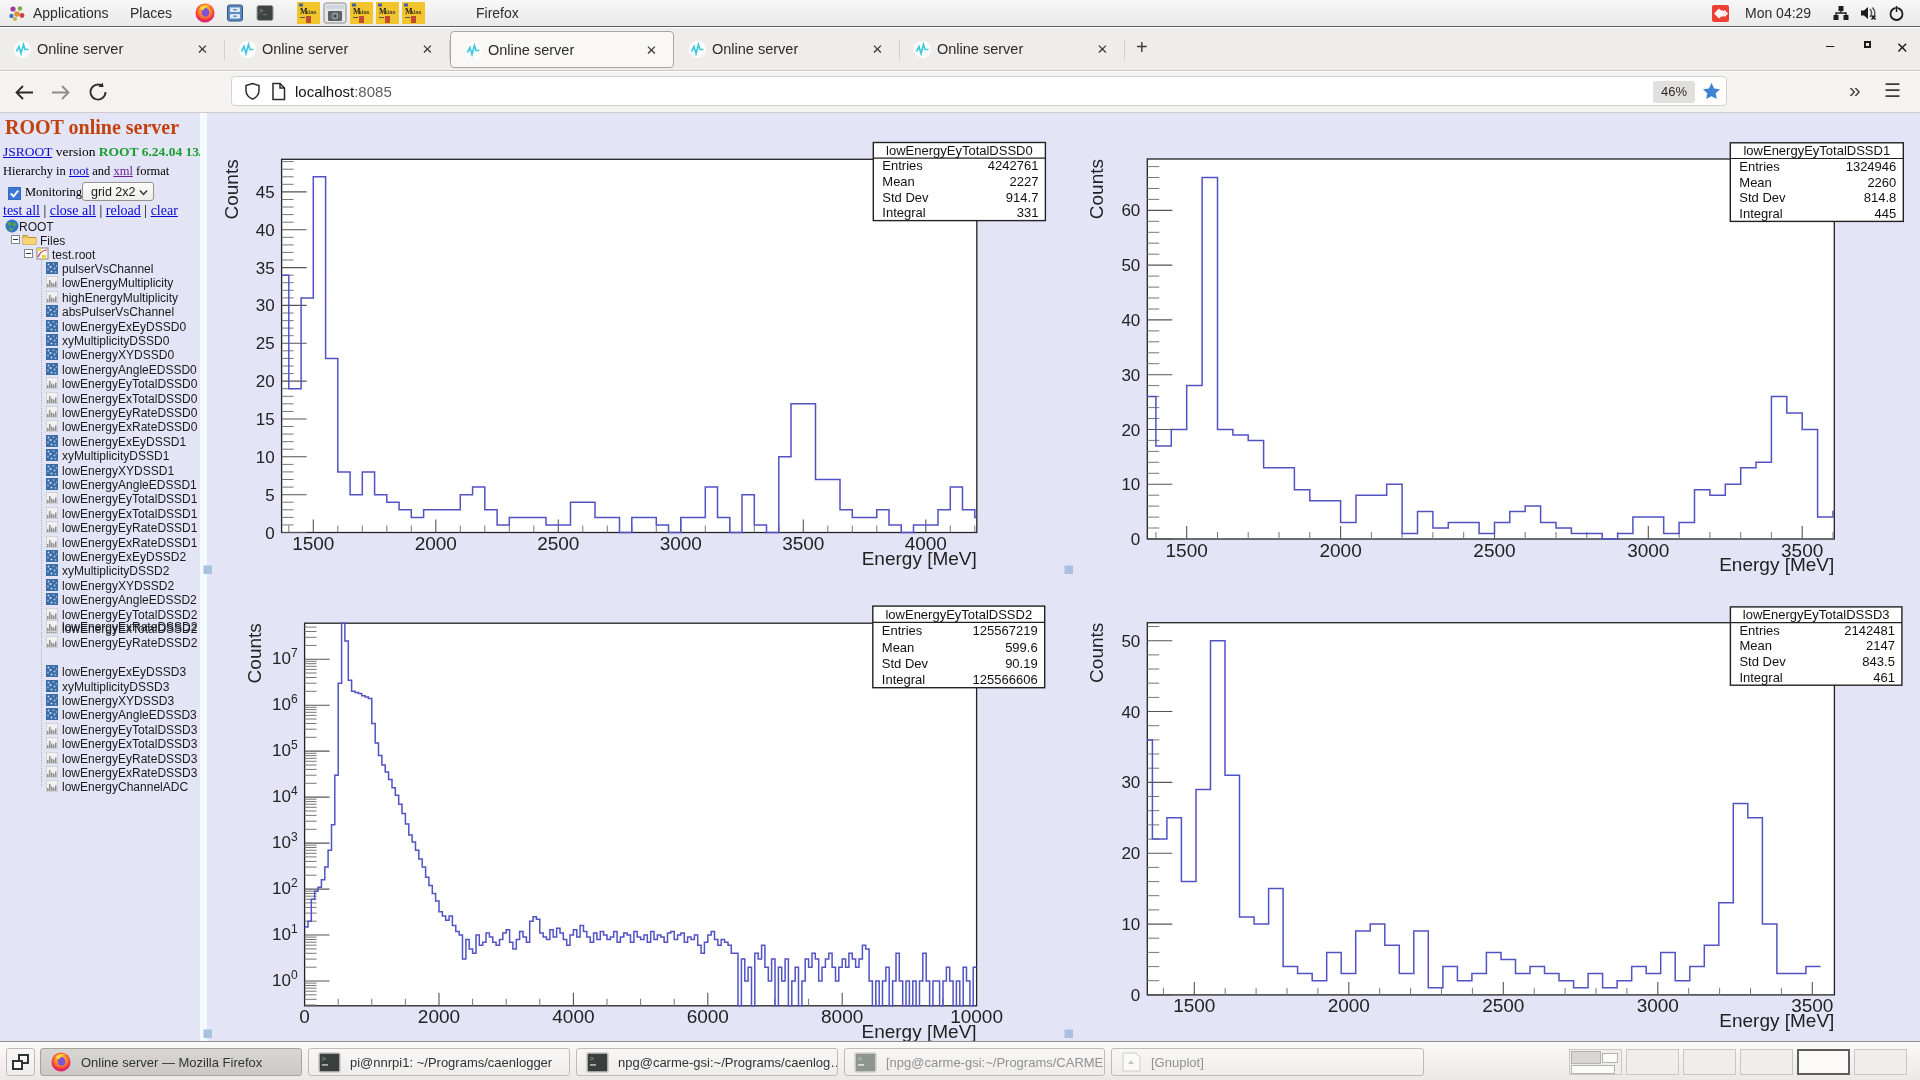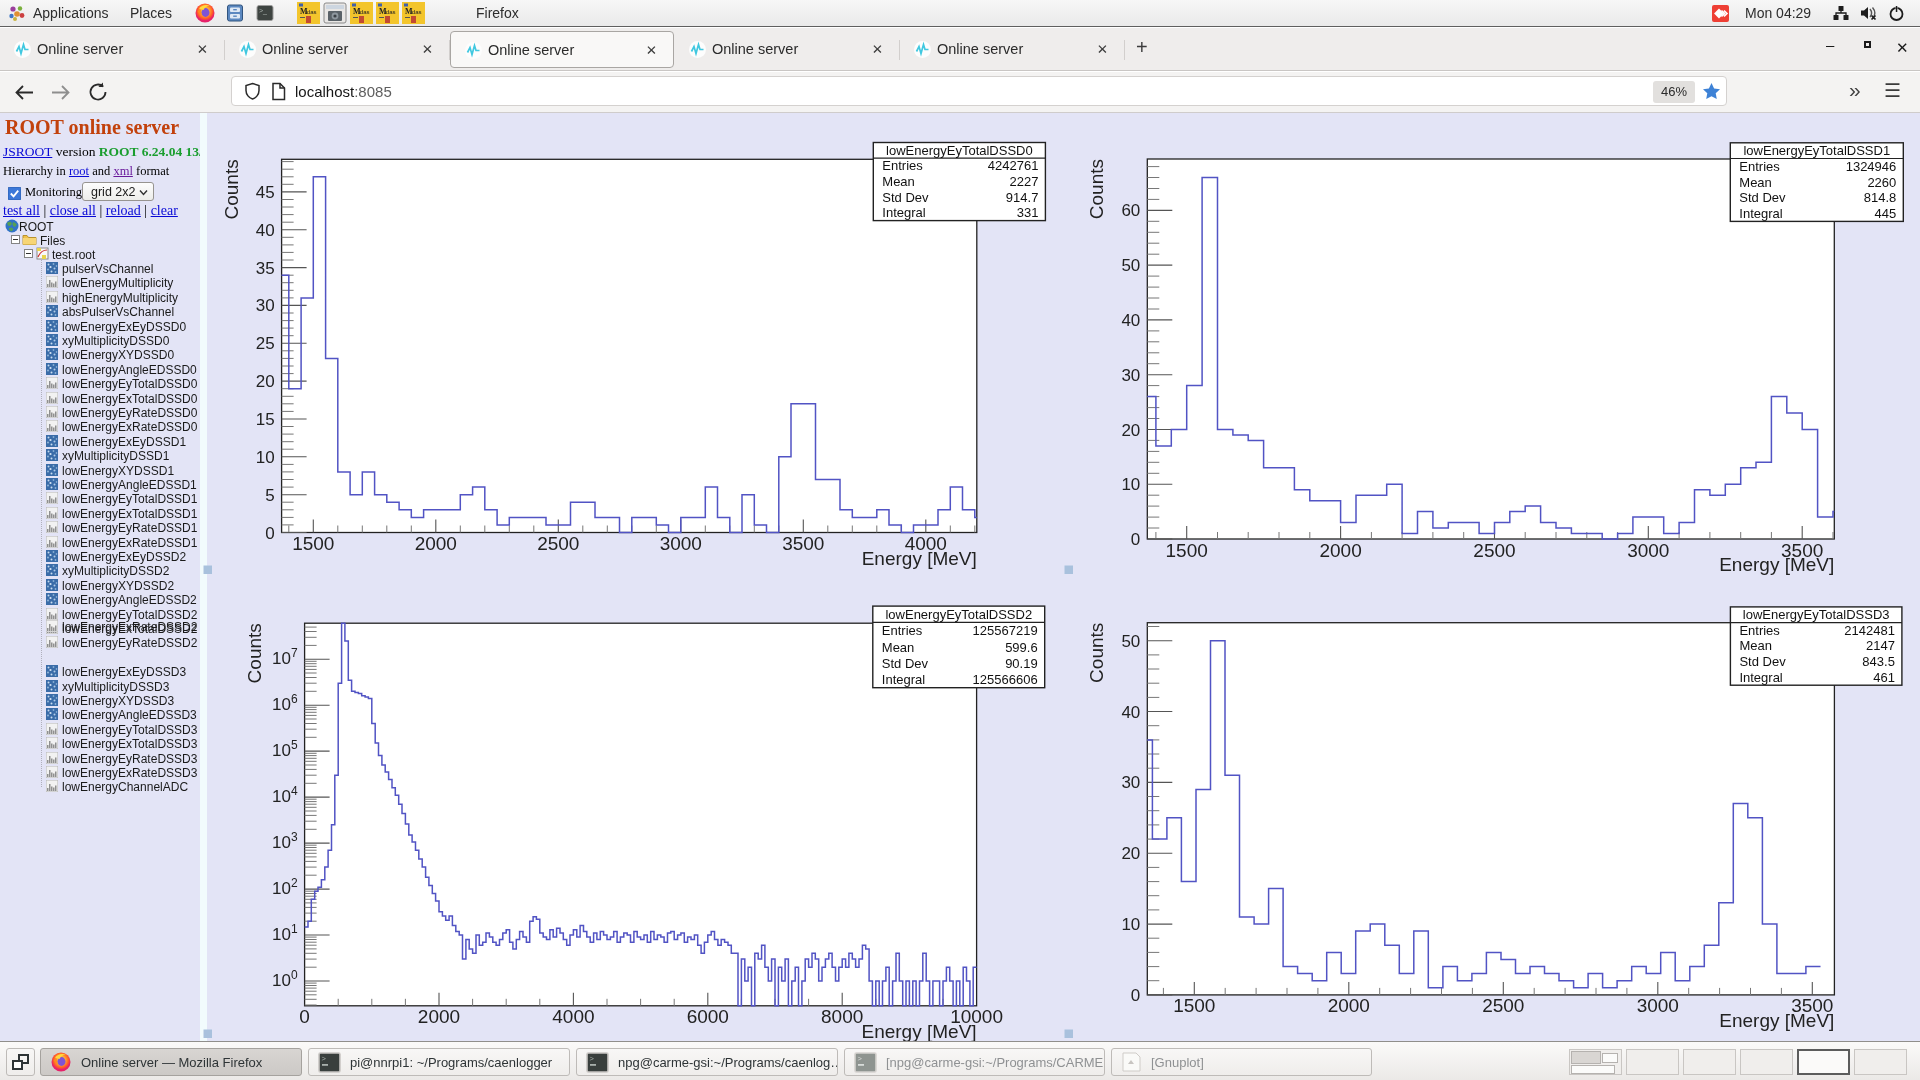--- a/index.html
+++ b/index.html
@@ -928,21 +928,21 @@
  <div class="tbtn" style="left:844px;width:261px">
       <span class="ic">
         <svg width="23" height="21" viewBox="0 0 23 21">
           <rect x="1" y="1" width="21" height="19" rx="1.5" fill="#8e9490" stroke="#d5d2cf" stroke-width="1.6"></rect>
           <text x="3.5" y="8.5" font-size="7.5" fill="#d8dcda">&gt;</text>
           <rect x="4" y="12" width="6" height="1.8" fill="#d8dcda"></rect>
         </svg>
       </span>
       <span class="gray">[npg@carme-gsi:~/Programs/CARME…</span>
     </div>
- <div class="tbtn" style="left:1111px;width:261px">
+ <div class="tbtn" style="left:1111px;width:313px">
       <span class="ic">
         <svg width="21" height="20" viewBox="0 0 21 20">
           <path d="M2 1h13l4 4v14H2z" fill="#fafaf8" stroke="#cfccc8"></path>
           <path d="M7 12l3-4 3 4z" fill="#c8c5c1"></path>
         </svg>
       </span>
       <span class="gray">[Gnuplot]</span>
     </div>
  <div class="ws" style="left:1569px">
       <div style="position:absolute;left:1px;top:1px;width:30px;height:13px;background:#d9d6d3;border:1px solid #b5b2af"></div>

